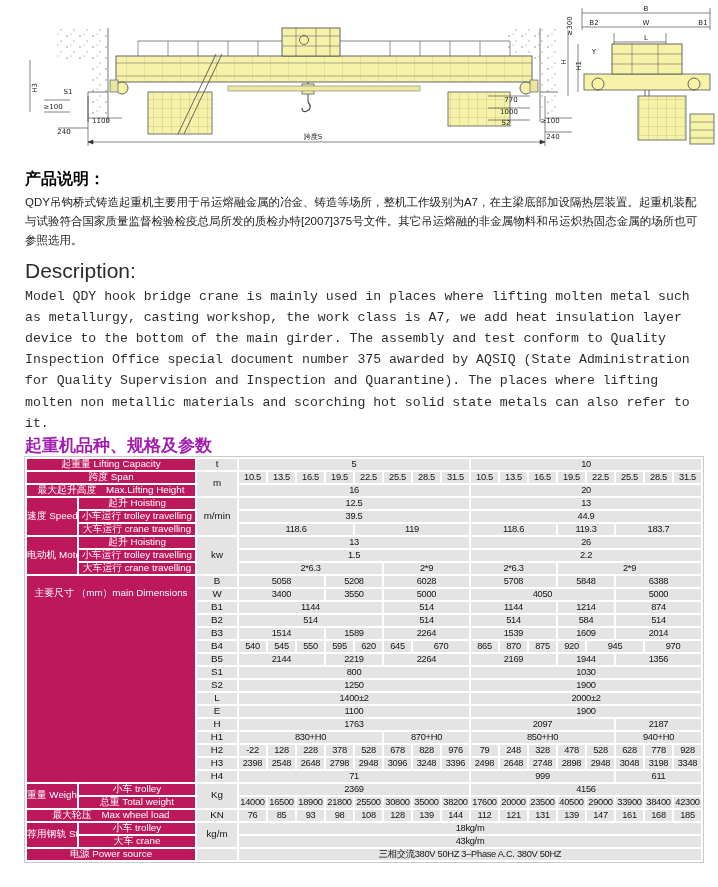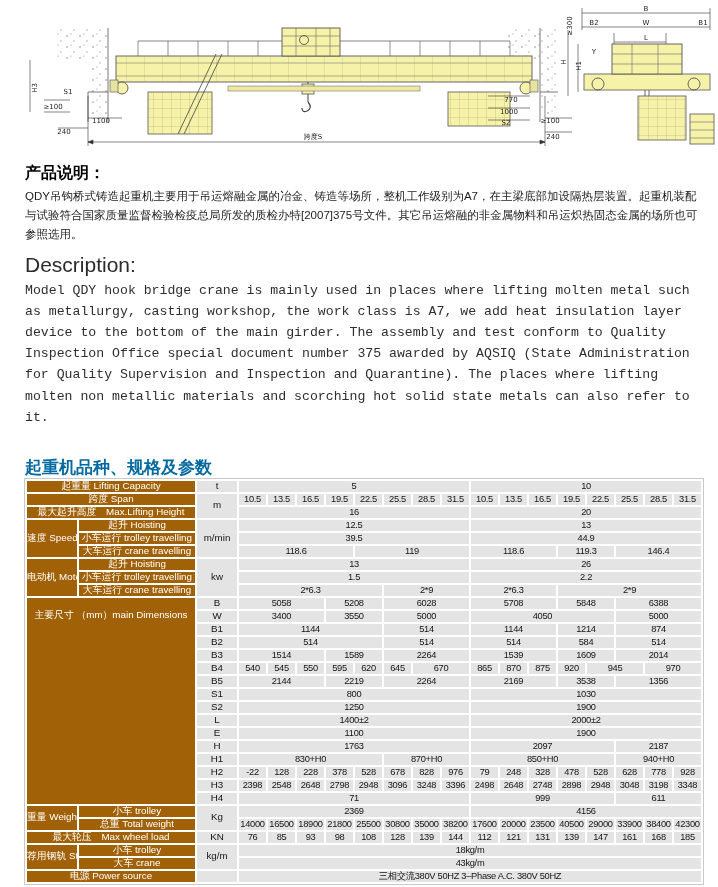--- a/index.html
+++ b/index.html
@@ -5,34 +5,34 @@
   * { box-sizing: border-box; margin: 0; padding: 0; }
   html,body { background:#fff; }
   body {
     width: 718px; height: 887px; overflow: hidden;
     font-family: "Liberation Sans", "DejaVu Sans", sans-serif;
     color: #1a1a1a;
   }
   .page { width: 718px; padding: 0 9px 0 25px; }
   .drawing-wrap { width: 718px; margin-left: -25px; }
   svg text { font-family: "DejaVu Sans", sans-serif; font-size: 7px; fill: #222; }
-  .h-cn   { font-size: 16px; font-weight: bold; color:#000; margin: 1px 0 3px 0; }
+  .h-cn   { font-size: 16px; font-weight: bold; color:#000; margin: 7px 0 3px 0; }
   .body-cn{ font-size: 11.5px; line-height: 1.65; color:#1c1c1c; width: 676px; }
   .h-en   { font-size: 21px; font-weight: 400; color:#2b2b2b; margin: 9px 0 3px 0; }
   .body-en{ font-size: 13.2px; line-height: 1.6; color:#2e2e2e; width: 678px; font-family: Liberation Mono, monospace; }
-  .spec-cn{ font-size: 17px; font-weight: bold; color:#0369a1; margin-top: 28px; }
+  .spec-cn{ font-size: 17px; font-weight: bold; color:#a21caf; margin-top: 0; }
   .spec-en{ font-size: 18.5px; font-weight: 400; color:#9a9a9a; margin: 1px 0 4px 0; }
 
   table.spec { border-collapse: collapse; table-layout: fixed; width: 676px; outline: 1px solid #c9c9c9; }
   table.spec th, table.spec td {
     border: 2px solid #fff; height: 13px; padding: 0;
     text-align: center; vertical-align: middle; overflow: hidden;
     white-space: nowrap; line-height: 1.12;
   }
-  th.h { background:#a16207; color:#fff; font-weight: normal; font-size: 9.8px; white-space: pre-line; }
+  th.h { background:#be185d; color:#fff; font-weight: normal; font-size: 9.8px; white-space: pre-line; }
   th.h.dims { vertical-align: top; padding-top: 12px; }
   td.u { background:#e4e4e4; color:#141414; font-size: 9.8px; }
   td.d { background:#e4e4e4; color:#141414; font-size: 9.3px; letter-spacing: -0.3px; }
 </style>
 </head>
 <body>
 
 <div class="page">
 
   <div class="drawing-wrap">
@@ -215,21 +215,21 @@
           <th class="h">小车运行  trolley travelling</th>
           <td class="d" colspan="8">39.5</td>
           <td class="d" colspan="8">44.9</td>
         </tr>
         <tr>
           <th class="h">大车运行  crane travelling</th>
           <td class="d" colspan="4">118.6</td>
           <td class="d" colspan="4">119</td>
           <td class="d" colspan="3">118.6</td>
           <td class="d" colspan="2">119.3</td>
-          <td class="d" colspan="3">146.4</td>
+          <td class="d" colspan="3">183.7</td>
         </tr>
         <tr>
           <th class="h" rowspan="3">电动机
 Motor</th>
           <th class="h">起升 Hoisting</th>
           <td class="u" rowspan="3">kw</td>
           <td class="d" colspan="8">13</td>
           <td class="d" colspan="8">26</td>
         </tr>
         <tr>
@@ -303,21 +303,21 @@
           <td class="d">920</td>
           <td class="d" colspan="2">945</td>
           <td class="d" colspan="2">970</td>
         </tr>
         <tr>
           <td class="u">B5</td>
           <td class="d" colspan="3">2144</td>
           <td class="d" colspan="2">2219</td>
           <td class="d" colspan="3">2264</td>
           <td class="d" colspan="3">2169</td>
-          <td class="d" colspan="2">3538</td>
+          <td class="d" colspan="2">1944</td>
           <td class="d" colspan="3">1356</td>
         </tr>
         <tr>
           <td class="u">S1</td>
           <td class="d" colspan="8">800</td>
           <td class="d" colspan="8">1030</td>
         </tr>
         <tr>
           <td class="u">S2</td>
           <td class="d" colspan="8">1250</td>

